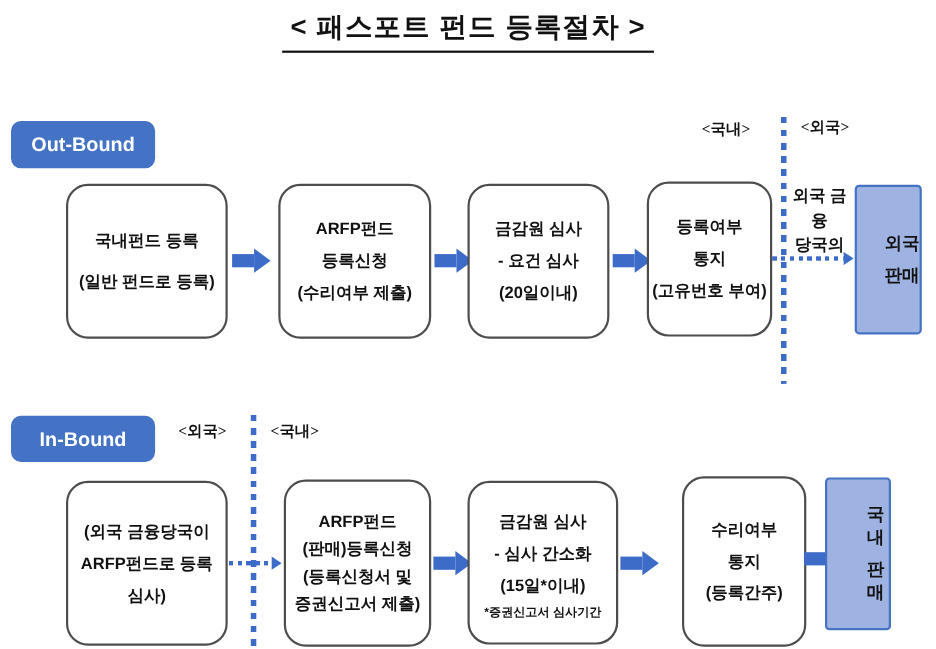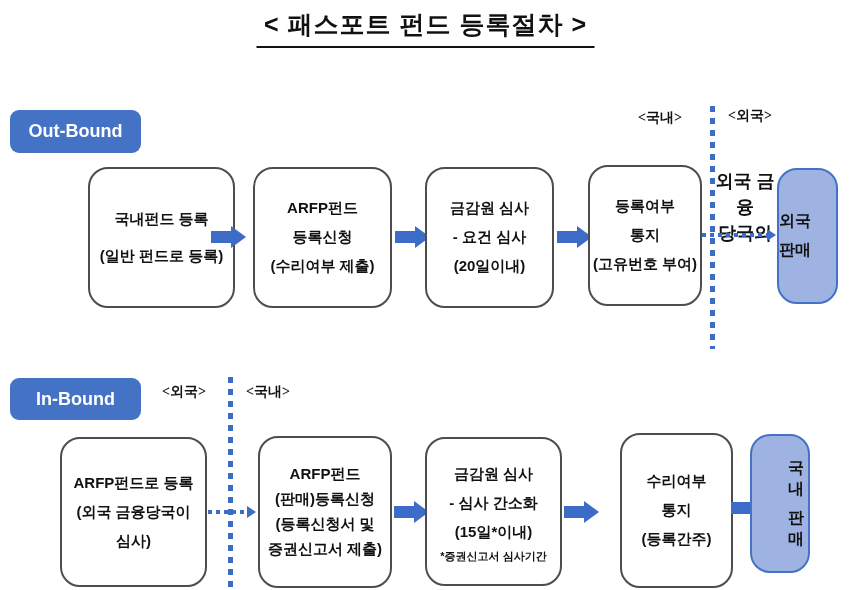--- a/index.html
+++ b/index.html
@@ -28,26 +28,26 @@
     position:absolute;background:#ffffff;border:2px solid var(--box-border);
     border-radius:20px;display:flex;flex-direction:column;align-items:center;justify-content:center;
     text-align:center;font-size:15px;font-weight:600;box-sizing:border-box;
   }
   .step .ln{margin:5px 0;white-space:nowrap;}
   .step.roomy .ln{margin:9px 0;}
   .step.tight .ln{margin:3px 0;}
   .step .fn{font-size:11px;font-weight:600;margin-top:2px;white-space:nowrap;}
   .result{
     position:absolute;background:var(--result-fill);border:2px solid var(--accent);
-    border-radius:20px;display:flex;flex-direction:column;align-items:flex-start;justify-content:center;
+    border-radius:4px;display:flex;flex-direction:column;align-items:flex-end;justify-content:center;
     font-size:16px;font-weight:700;box-sizing:border-box;
   }
   .result .ln{margin:4px 0;}
   .region{position:absolute;font-size:14px;font-weight:700;white-space:nowrap;font-family:Liberation Serif, serif;}
-  .note{position:absolute;font-size:18px;font-weight:600;text-align:center;line-height:1.45;}
+  .note{position:absolute;font-size:15px;font-weight:600;text-align:center;line-height:1.45;}
   .vdash{position:absolute;width:5px;background:repeating-linear-gradient(180deg,var(--arrow) 0 6px,transparent 6px 12px);}
   .fat{position:absolute;display:flex;align-items:center;height:22px;}
   .fat .body{width:20px;height:12px;background:var(--arrow);}
   .fat .head{width:0;height:0;border-top:11px solid transparent;border-bottom:11px solid transparent;border-left:15px solid var(--arrow);}
   .dota{position:absolute;display:flex;align-items:center;height:12px;}
   .dota .dline{height:4px;flex:1;background:repeating-linear-gradient(90deg,var(--arrow) 0 4px,transparent 4px 8px);}
   .dota .head{width:0;height:0;border-top:6px solid transparent;border-bottom:6px solid transparent;border-left:9px solid var(--arrow);}
 </style>
 </head>
 <body>
@@ -55,21 +55,21 @@
 <div class="canvas">
 
   <div class="title">&lt; 패스포트 펀드 등록절차 &gt;</div>
 
   <div class="tag" style="left:10px;top:110px;width:131px;height:43px;">Out-Bound</div>
 
   <div class="region" style="left:638px;top:109px;">&lt;국내&gt;</div>
   <div class="region" style="left:728px;top:107px;">&lt;외국&gt;</div>
   <div class="vdash" style="left:710px;top:106px;height:243px;"></div>
 
-  <div class="step roomy" style="left:60px;top:167px;width:147px;height:141px;margin-left:28px;">
+  <div class="step roomy" style="left:60px;top:167px;width:147px;height:141px;">
     <div class="ln">국내펀드 등록</div>
     <div class="ln">(일반 펀드로 등록)</div>
   </div>
 
   <div class="fat" style="left:211px;top:226px;">
     <div class="body"></div>
       <div class="head"></div>
   </div>
 
   <div class="step" style="left:253px;top:167px;width:139px;height:141px;">
@@ -116,22 +116,22 @@
     <div class="ln">판매</div>
   </div>
 
   <div class="tag" style="left:10px;top:378px;width:131px;height:42px;">In-Bound</div>
 
   <div class="region" style="left:162px;top:383px;">&lt;외국&gt;</div>
   <div class="vdash" style="left:228px;top:377px;height:213px;"></div>
   <div class="region" style="left:246px;top:383px;">&lt;국내&gt;</div>
 
   <div class="step" style="left:60px;top:437px;width:147px;height:150px;">
+    <div class="ln">(외국 금융당국이</div>
     <div class="ln">ARFP펀드로 등록</div>
-    <div class="ln">(외국 금융당국이</div>
     <div class="ln">심사)</div>
   </div>
 
   <div class="dota" style="left:208px;top:506px;width:48px;">
     <div class="dline"></div>
       <div class="head"></div>
   </div>
 
   <div class="step tight" style="left:258px;top:436px;width:134px;height:152px;">
     <div class="ln">ARFP펀드</div>

